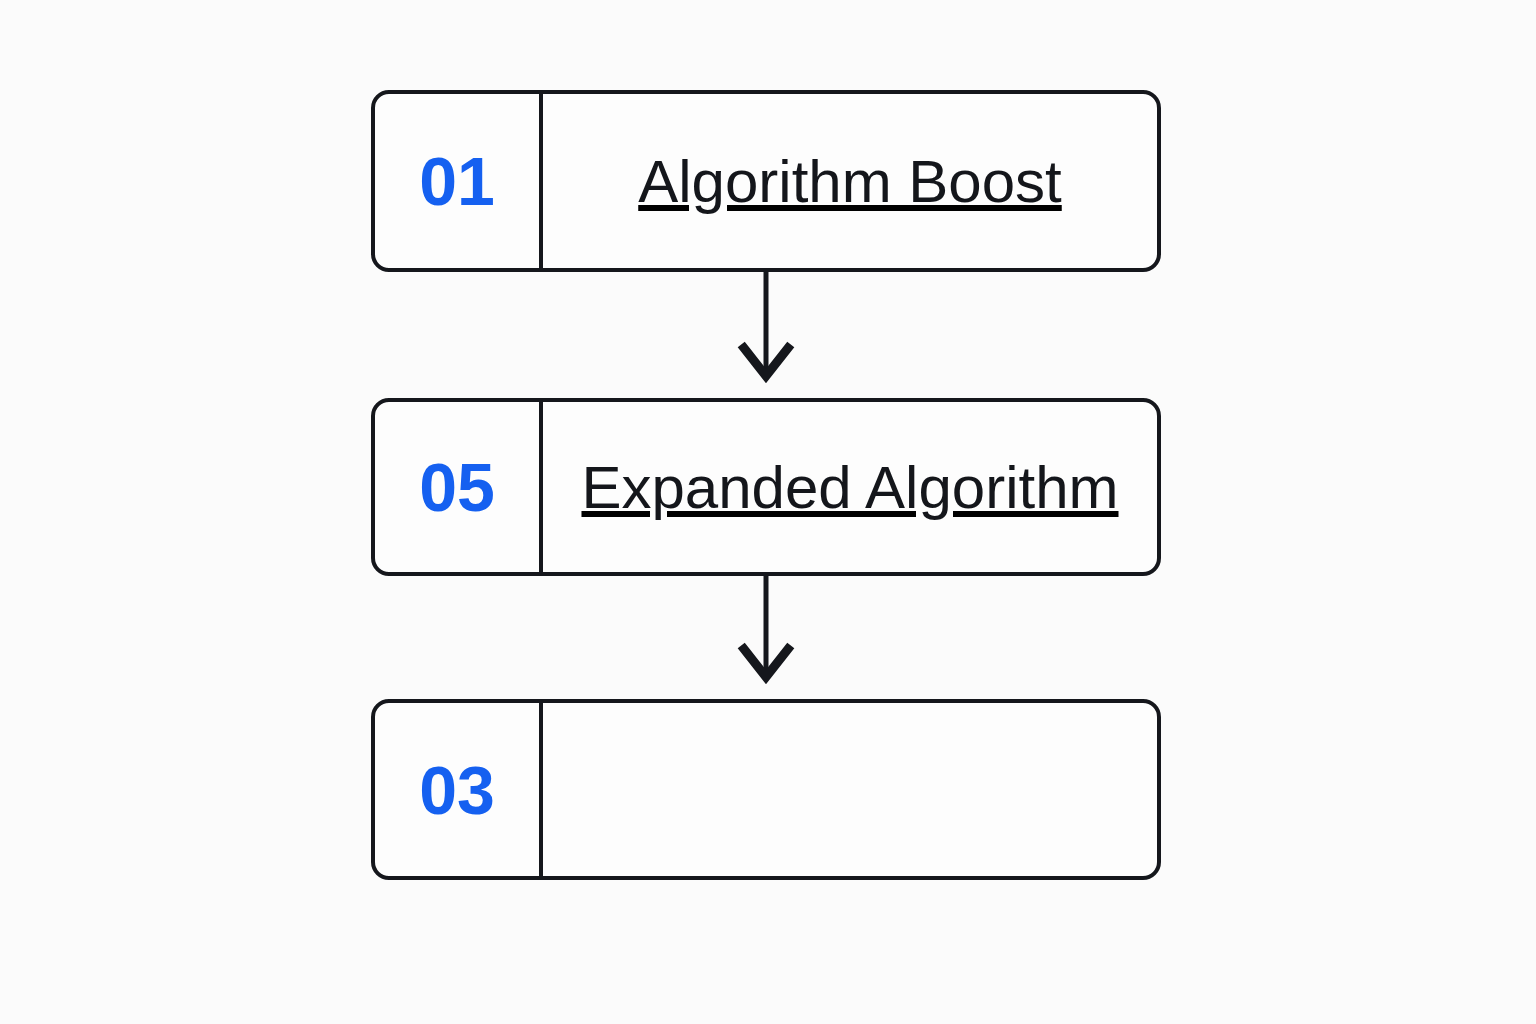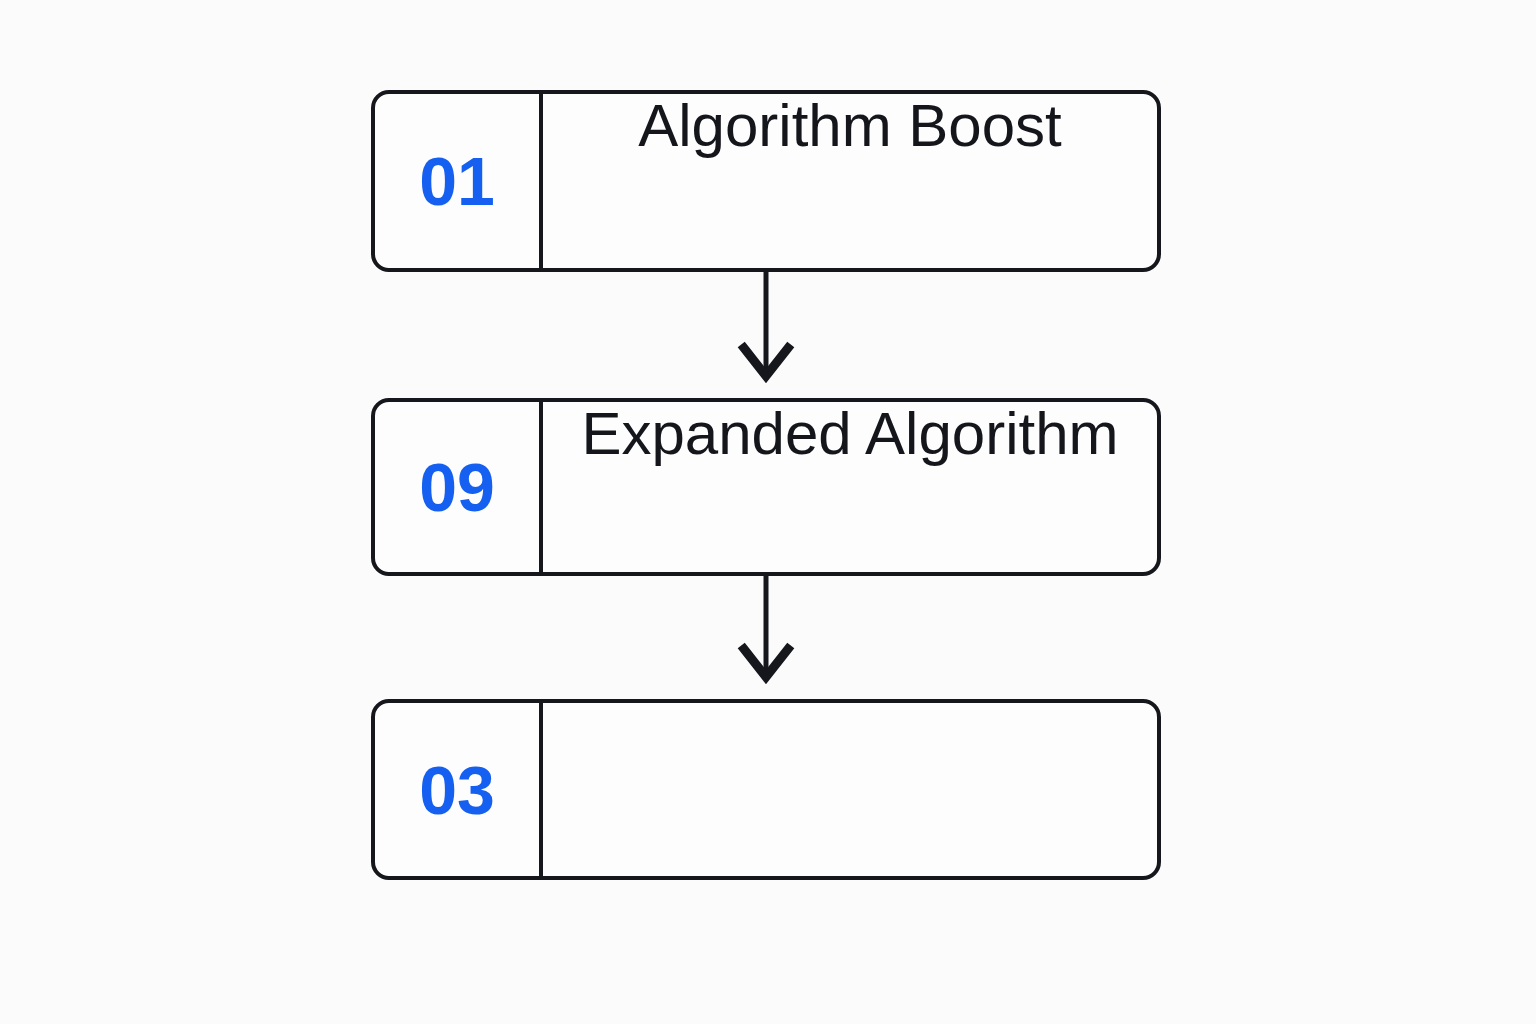--- a/index.html
+++ b/index.html
@@ -59,24 +59,25 @@
     font-family: "Liberation Sans", sans-serif;
     font-size: 68px;
     font-weight: 700;
     letter-spacing: 0px;
     line-height: 1;
   }
 
   .step-label-cell {
     flex: 1 1 auto;
     display: flex;
-    align-items: flex-start;
+    align-items: center;
     justify-content: center;
     padding: 0 18px;
     box-sizing: border-box;
+    text-decoration: underline;
   }
 
   .step-label {
     color: #14161b;
     font-family: "Liberation Sans", sans-serif;
     font-size: 60px;
     font-weight: 500;
     line-height: 1.05;
     white-space: nowrap;
     text-align: center;
@@ -115,21 +116,21 @@
 
     <div class="connector gap-1">
       <svg width="790" height="126" viewBox="0 0 790 126">
         <line x1="395" y1="0" x2="395" y2="103" stroke="#15171c" stroke-width="5"></line>
         <polyline points="373,76 395,104 417,76" fill="none" stroke="#15171c" stroke-width="9" stroke-linecap="square" stroke-linejoin="miter"></polyline>
       </svg>
     </div>
 
     <div class="step-box step-2">
       <div class="step-number-cell">
-        <span class="step-number">09</span>
+        <span class="step-number">05</span>
       </div>
       <div class="step-label-cell">
         <span class="step-label">Expanded Algorithm</span>
       </div>
     </div>
 
     <div class="connector gap-2">
       <svg width="790" height="123" viewBox="0 0 790 123">
         <line x1="395" y1="0" x2="395" y2="100" stroke="#15171c" stroke-width="5"></line>
         <polyline points="373,73 395,101 417,73" fill="none" stroke="#15171c" stroke-width="9" stroke-linecap="square" stroke-linejoin="miter"></polyline>

